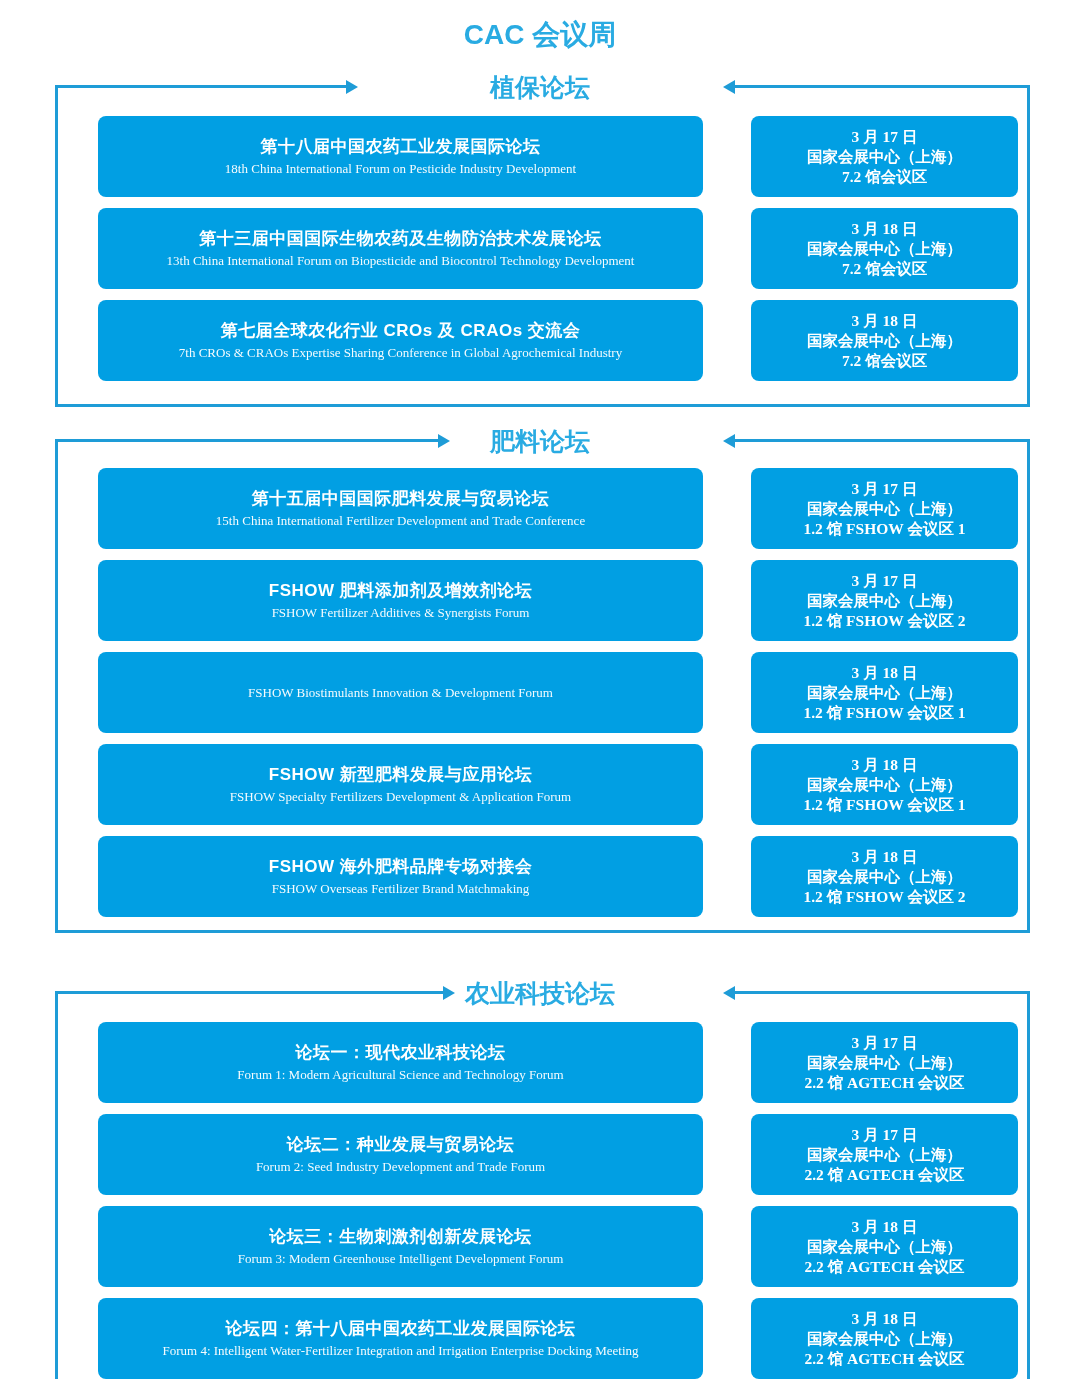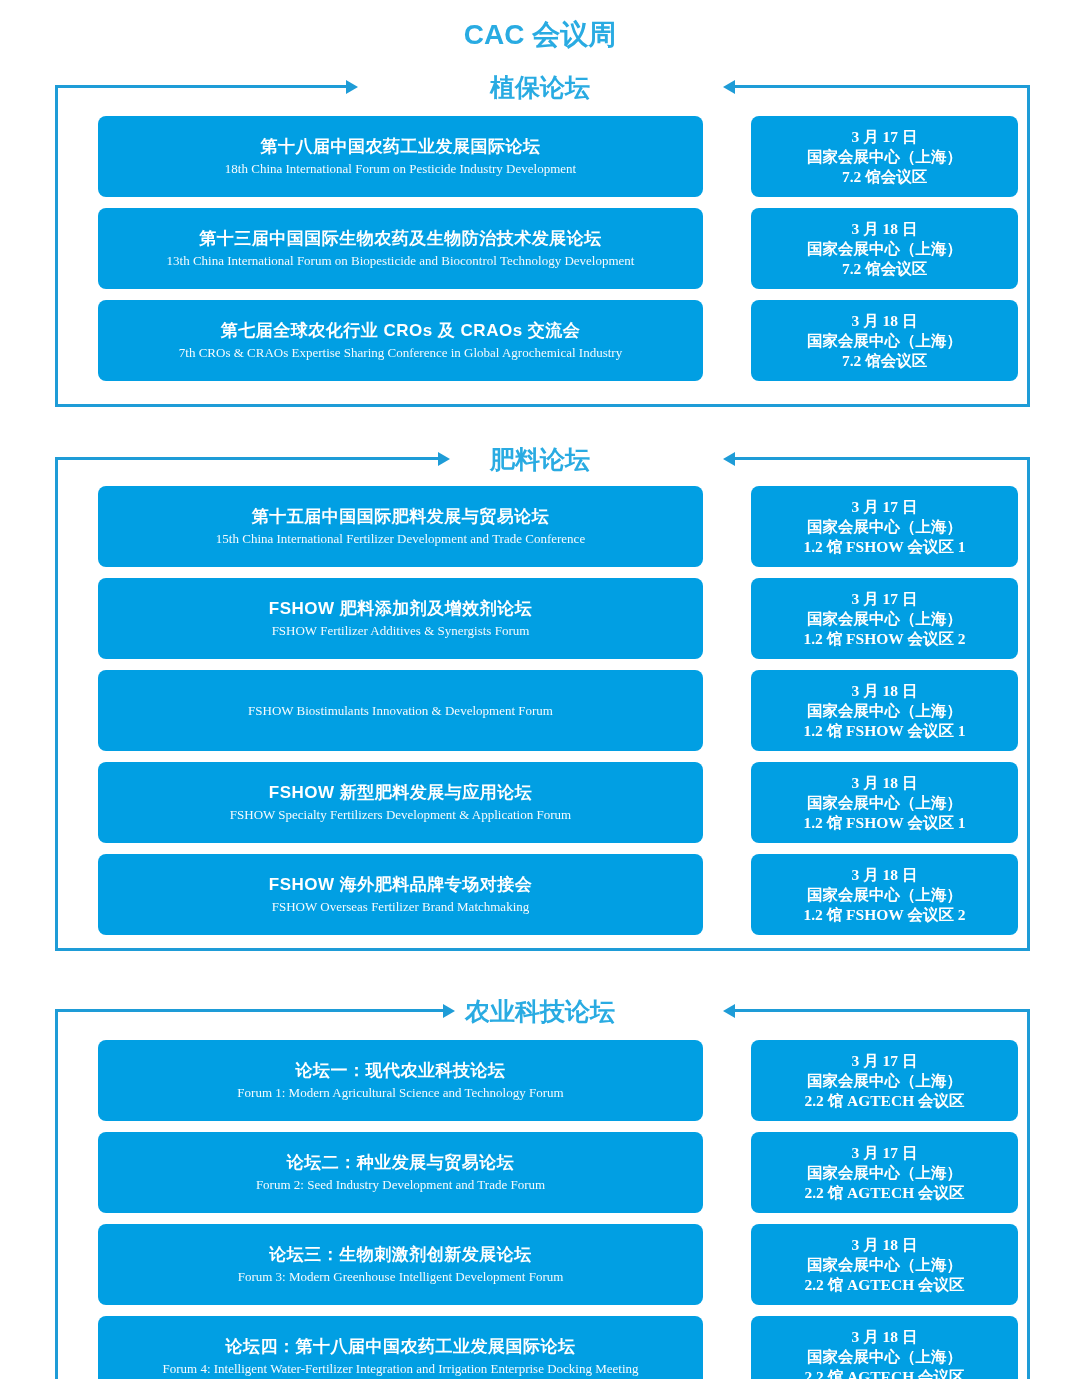--- a/index.html
+++ b/index.html
@@ -123,21 +123,21 @@
           <div class="box venue-box">
             <div>3 月 18 日</div>
             <div>国家会展中心（上海）</div>
             <div>7.2 馆会议区</div>
           </div>
         </div>
       </div>
     </div>
   </section>
 
-  <section class="panel p2" style="margin-top:34px">
+  <section class="panel p2" style="margin-top:16px">
     <h2 class="panel-title">肥料论坛</h2>
     <div class="panel-box">
       <span class="seg seg-left" style="width:385px"></span>
       <span class="seg seg-right" style="width:297px"></span>
       <div class="rows">
         <div class="row">
           <div class="box forum-box">
             <div class="zh">第十五届中国国际肥料发展与贸易论坛</div>
             <div class="en">15th China International Fertilizer Development and Trade Conference</div>
           </div>

